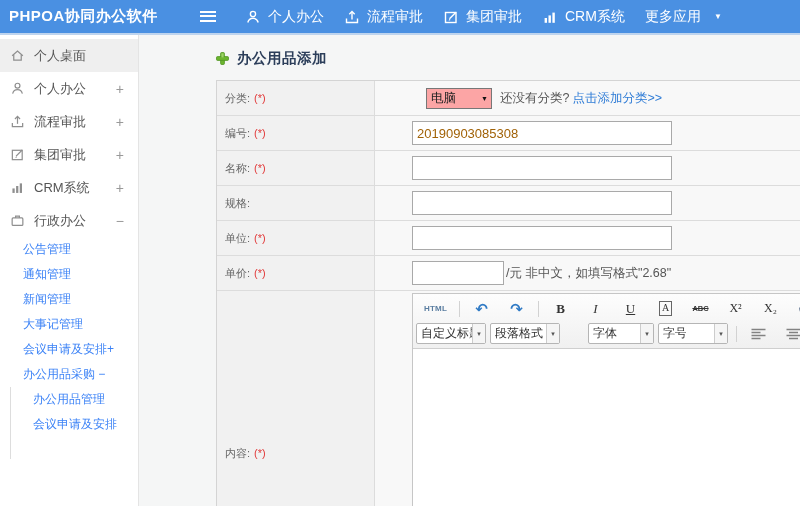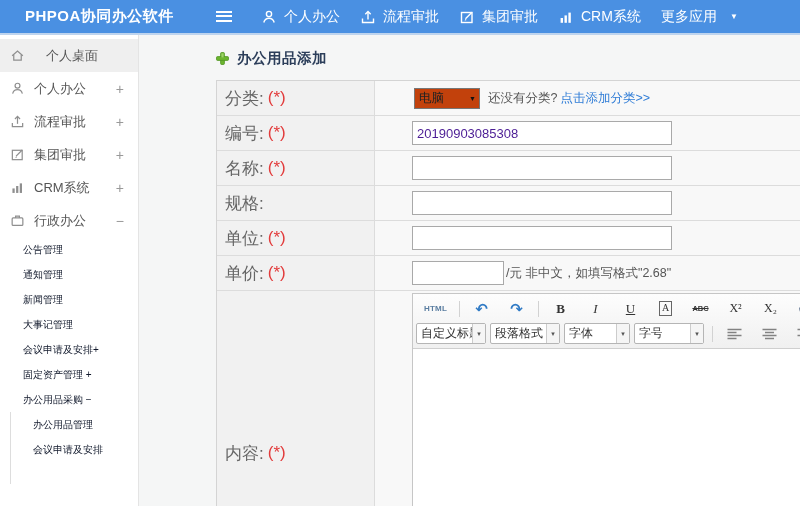--- a/index.html
+++ b/index.html
@@ -8,59 +8,59 @@
     background:#f5f6f6;
     font-family:"Liberation Sans","DejaVu Sans",sans-serif;
     -webkit-font-smoothing:antialiased;
   }
   
   .topbar{
     position:absolute;top:0;left:0;right:0;height:33px;
     background:#4a90e2;border-bottom:2px solid #bed4ee;
     display:flex;align-items:center;color:#fff;z-index:5;
   }
-  .logo{width:176px;padding-left:25px;font-weight:bold;font-size:15px;letter-spacing:.5px;white-space:nowrap;}
+  .logo{width:176px;padding-left:9px;font-weight:bold;font-size:15px;letter-spacing:.5px;white-space:nowrap;}
   .ham{width:16px;height:11px;margin-left:15px;cursor:pointer;flex:none;
     background:repeating-linear-gradient(to bottom,#fff 0 2px,rgba(0,0,0,0) 2px 4.5px);}
   .topnav{display:flex;align-items:center;margin-left:29px;}
   .t-item{display:flex;align-items:center;font-size:14px;margin-right:20px;cursor:pointer;white-space:nowrap;}
   .t-item svg{width:16px;height:16px;margin-right:7px;stroke:#fff;fill:none;stroke-width:1.4;flex:none;}
   .t-item svg .fillme{fill:#fff;stroke:none;}
   .t-caret{font-size:8px;margin-left:13px;line-height:1;}
   
   .sidebar{
     position:absolute;top:35px;left:0;bottom:0;width:139px;
     background:#fff;border-right:1px solid #e4e4e4;padding-top:4px;box-sizing:border-box;
   }
   .s-item{height:33px;display:flex;align-items:center;padding:0 14px 0 10px;color:#555;font-size:13px;cursor:pointer;}
-  .s-item.active{background:#efefef;gap:12px;}
+  .s-item.active{background:#efefef;}
   .s-item svg{width:15px;height:15px;margin-right:9px;stroke:#8f8f8f;fill:none;stroke-width:1.3;flex:none;}
   .s-item svg .fillme{fill:#8f8f8f;stroke:none;}
   .s-expand{margin-left:auto;color:#999;font-size:14px;line-height:1;}
-  .sm-item{height:25px;display:flex;align-items:center;padding-left:23px;color:#0f172a;font-size:10px;cursor:pointer;white-space:nowrap;}
+  .sm-item{height:25px;display:flex;align-items:center;padding-left:23px;color:#3b82f6;font-size:12px;cursor:pointer;white-space:nowrap;}
   .subgroup{margin-left:10px;border-left:1px solid #ddd;padding-bottom:22px;}
   .subgroup .sm-item{padding-left:22px;}
   
   .main{position:absolute;left:140px;top:35px;right:0;bottom:0;overflow:hidden;background:#f5f6f6;}
   .content{margin-left:76px;}
   .page-title{display:flex;align-items:center;margin:13px 12px 12px 0;height:20px;}
   .plus-ico{width:13px;height:13px;margin-right:8px;flex:none;}
   .page-title h1{font-size:14.5px;color:#2c3e5a;font-weight:bold;margin:0;letter-spacing:.5px;}
   
   .form{width:609px;border:1px solid #d4d4d4;border-right:none;border-bottom:none;}
   .row{display:flex;min-height:34px;border-bottom:1px solid #dcdcdc;}
   .lab{width:158px;flex:none;border-right:1px solid #dcdcdc;background:#f1f1f1;
        display:flex;align-items:center;padding-left:8px;box-sizing:border-box;
-       font-size:17px;color:#666;}
+       font-size:11px;color:#666;}
   .req{color:#e23b3b;margin-left:4px;font-style:normal;}
   .val{flex:1;background:#f8f8f8;display:flex;align-items:center;padding-left:37px;min-width:0;overflow:visible;}
   .txt{width:250px;height:22px;border:1px solid #a9a9a9;background:#fff;padding:0 4px;
-       font-size:13px;color:#4c1d95;font-family:inherit;flex:none;}
+       font-size:13px;color:#a16207;font-family:inherit;flex:none;}
   .txt.small{width:82px;}
-  .sel{width:66px;height:21px;box-sizing:border-box;border:1px solid #777;background:#c2410c;margin-left:2px;
+  .sel{width:66px;height:21px;box-sizing:border-box;border:1px solid #777;background:#fca5a5;margin-left:14px;
        display:flex;align-items:center;justify-content:space-between;padding:0 3px 0 4px;
        font-size:12.5px;color:#222;cursor:pointer;flex:none;}
   .sel-arrow{font-size:7px;color:#111;}
   .hint{font-size:12.5px;color:#555;margin-left:8px;white-space:nowrap;}
   .hint.tight{margin-left:2px;}
   .link{font-size:12.5px;color:#2f7cd6;margin-left:3px;cursor:pointer;text-decoration:none;white-space:nowrap;}
   
   .row-content{height:324px;border-bottom:none;}
   .row-content .val{align-items:flex-start;padding-top:2px;}
   
@@ -200,23 +200,20 @@
   <div class="sm-item">
       <span>新闻管理</span>
     </div>
   <div class="sm-item">
       <span>大事记管理</span>
     </div>
   <div class="sm-item">
       <span>会议申请及安排+</span>
     </div>
   <div class="sm-item">
-      <span>固定资产管理 +</span>
-    </div>
-  <div class="sm-item">
       <span>办公用品采购 −</span>
     </div>
 
   <div class="subgroup">
     <div class="sm-item">
         <span>办公用品管理</span>
       </div>
     <div class="sm-item">
         <span>会议申请及安排</span>
       </div>
@@ -363,21 +360,21 @@
               </div>
               <div class="trow">
                 <div class="combo" style="width:70px;">
                   <span class="c-label">自定义标题</span>
                   <span class="c-arrow">▾</span>
                 </div>
                 <div class="combo" style="width:70px;">
                   <span class="c-label">段落格式</span>
                   <span class="c-arrow">▾</span>
                 </div>
-                <div class="combo" style="width:66px;">
+                <div class="combo" style="width:66px;margin-left:24px;">
                   <span class="c-label">字体</span>
                   <span class="c-arrow">▾</span>
                 </div>
                 <div class="combo" style="width:70px;gap:28px;">
                   <span class="c-label">字号</span>
                   <span class="c-arrow">▾</span>
                 </div>
                 <span class="tsep"></span>
                 <span class="tbtn">
                   <svg class="alsvg" width="15" height="12" viewBox="0 0 15 12" fill="none">

